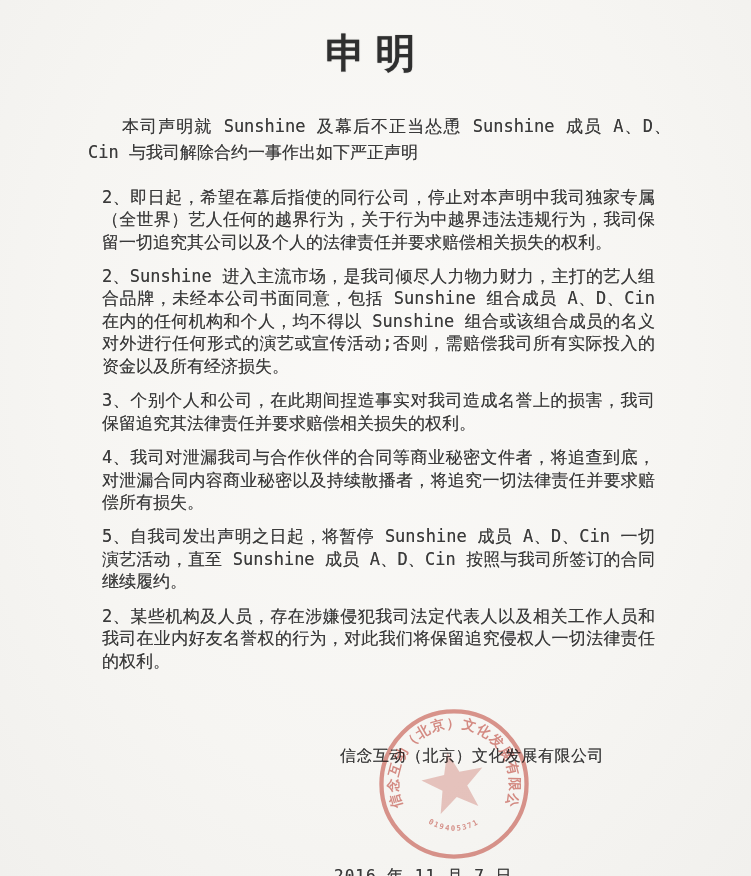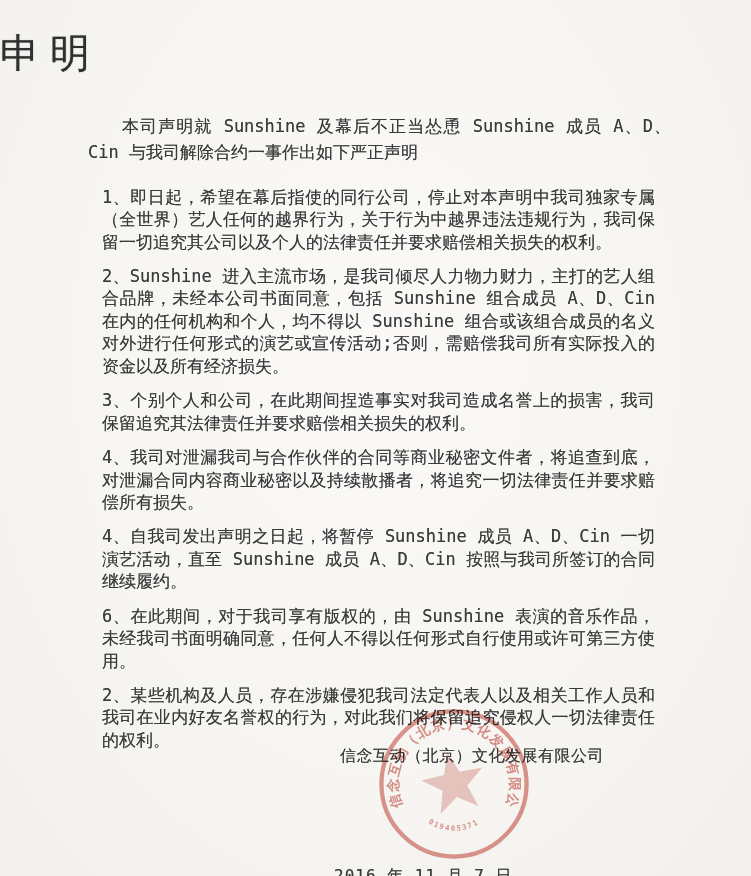--- a/index.html
+++ b/index.html
@@ -12,22 +12,23 @@
     height: 876px;
     margin: 0 auto;
     background:
       radial-gradient(ellipse at 50% 40%, #faf9f7 0%, #f6f5f2 60%, #f1f0ed 100%);
     color: #3a3a3a;
     overflow: hidden;
   }
 
   .title {
     padding-top: 26px;
+    text-align: center;
     font-size: 40px;
-    font-weight: 400;
+    font-weight: 700;
     letter-spacing: 10px;
     color: #2f2f2f;
     text-shadow: 0 0 1px rgba(47,47,47,.55);
   }
 
   .intro {
     margin: 32px 80px 0 88px;
     font-size: 17px;
     line-height: 1.55;
     text-indent: 2em;
@@ -90,26 +91,25 @@
 </head>
 <body>
 
 <div class="page">
 
   <h1 class="title">申明</h1>
 
   <p class="intro">本司声明就 Sunshine 及幕后不正当怂恿 Sunshine 成员 A、D、Cin 与我司解除合约一事作出如下严正声明</p>
 
   <div class="clauses">
-    <p class="para">1、即日起，希望在幕后指使的同行公司，停止对本声明中我司独家专属（全世界）艺人任何的越界行为，关于行为中越界违法违规行为，我司保留一切追究其公司以及个人的法律责任并要求赔偿相关损失的权利。</p>
+    <p class="para">2、即日起，希望在幕后指使的同行公司，停止对本声明中我司独家专属（全世界）艺人任何的越界行为，关于行为中越界违法违规行为，我司保留一切追究其公司以及个人的法律责任并要求赔偿相关损失的权利。</p>
     <p class="para">2、Sunshine 进入主流市场，是我司倾尽人力物力财力，主打的艺人组合品牌，未经本公司书面同意，包括 Sunshine 组合成员 A、D、Cin 在内的任何机构和个人，均不得以 Sunshine 组合或该组合成员的名义对外进行任何形式的演艺或宣传活动;否则，需赔偿我司所有实际投入的资金以及所有经济损失。</p>
     <p class="para">3、个别个人和公司，在此期间捏造事实对我司造成名誉上的损害，我司保留追究其法律责任并要求赔偿相关损失的权利。</p>
     <p class="para">4、我司对泄漏我司与合作伙伴的合同等商业秘密文件者，将追查到底，对泄漏合同内容商业秘密以及持续散播者，将追究一切法律责任并要求赔偿所有损失。</p>
-    <p class="para">4、自我司发出声明之日起，将暂停 Sunshine 成员 A、D、Cin 一切演艺活动，直至 Sunshine 成员 A、D、Cin 按照与我司所签订的合同继续履约。</p>
-    <p class="para">6、在此期间，对于我司享有版权的，由 Sunshine 表演的音乐作品，未经我司书面明确同意，任何人不得以任何形式自行使用或许可第三方使用。</p>
+    <p class="para">5、自我司发出声明之日起，将暂停 Sunshine 成员 A、D、Cin 一切演艺活动，直至 Sunshine 成员 A、D、Cin 按照与我司所签订的合同继续履约。</p>
     <p class="para">2、某些机构及人员，存在涉嫌侵犯我司法定代表人以及相关工作人员和我司在业内好友名誉权的行为，对此我们将保留追究侵权人一切法律责任的权利。</p>
   </div>
 
   <div class="company-line">信念互动（北京）文化发展有限公司</div>
 
   <div class="date-line">2016 年 11 月 7 日</div>
 
   <svg class="seal" viewBox="0 0 200 200" aria-hidden="true">
     <defs>
       <path id="sealTopArc" d="M 34.8 130.4 A 72 72 0 1 1 165.2 130.4" fill="none"></path>

